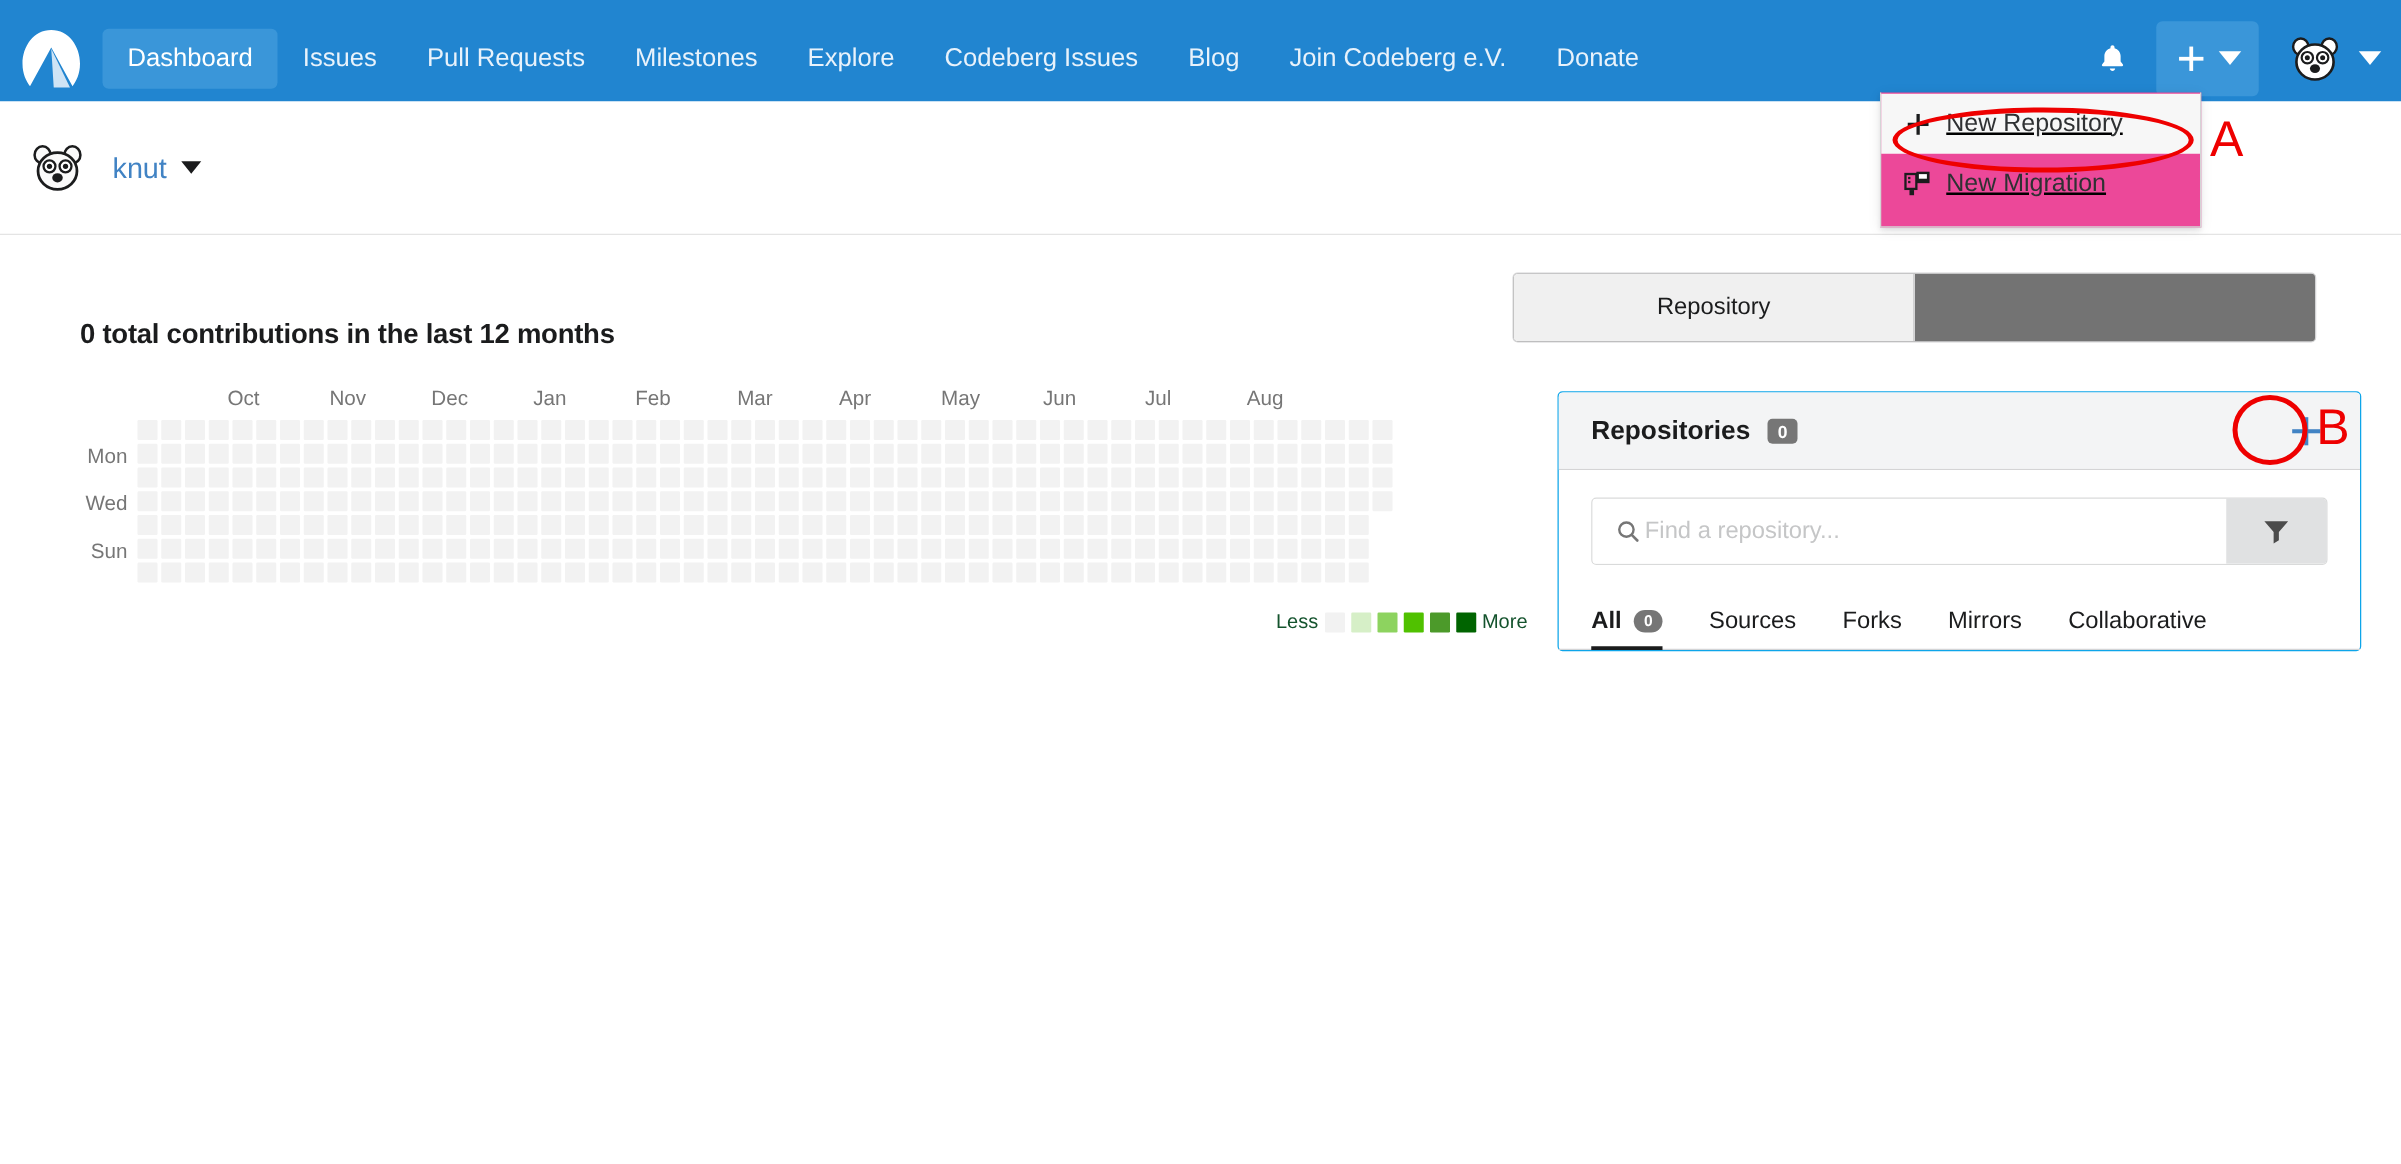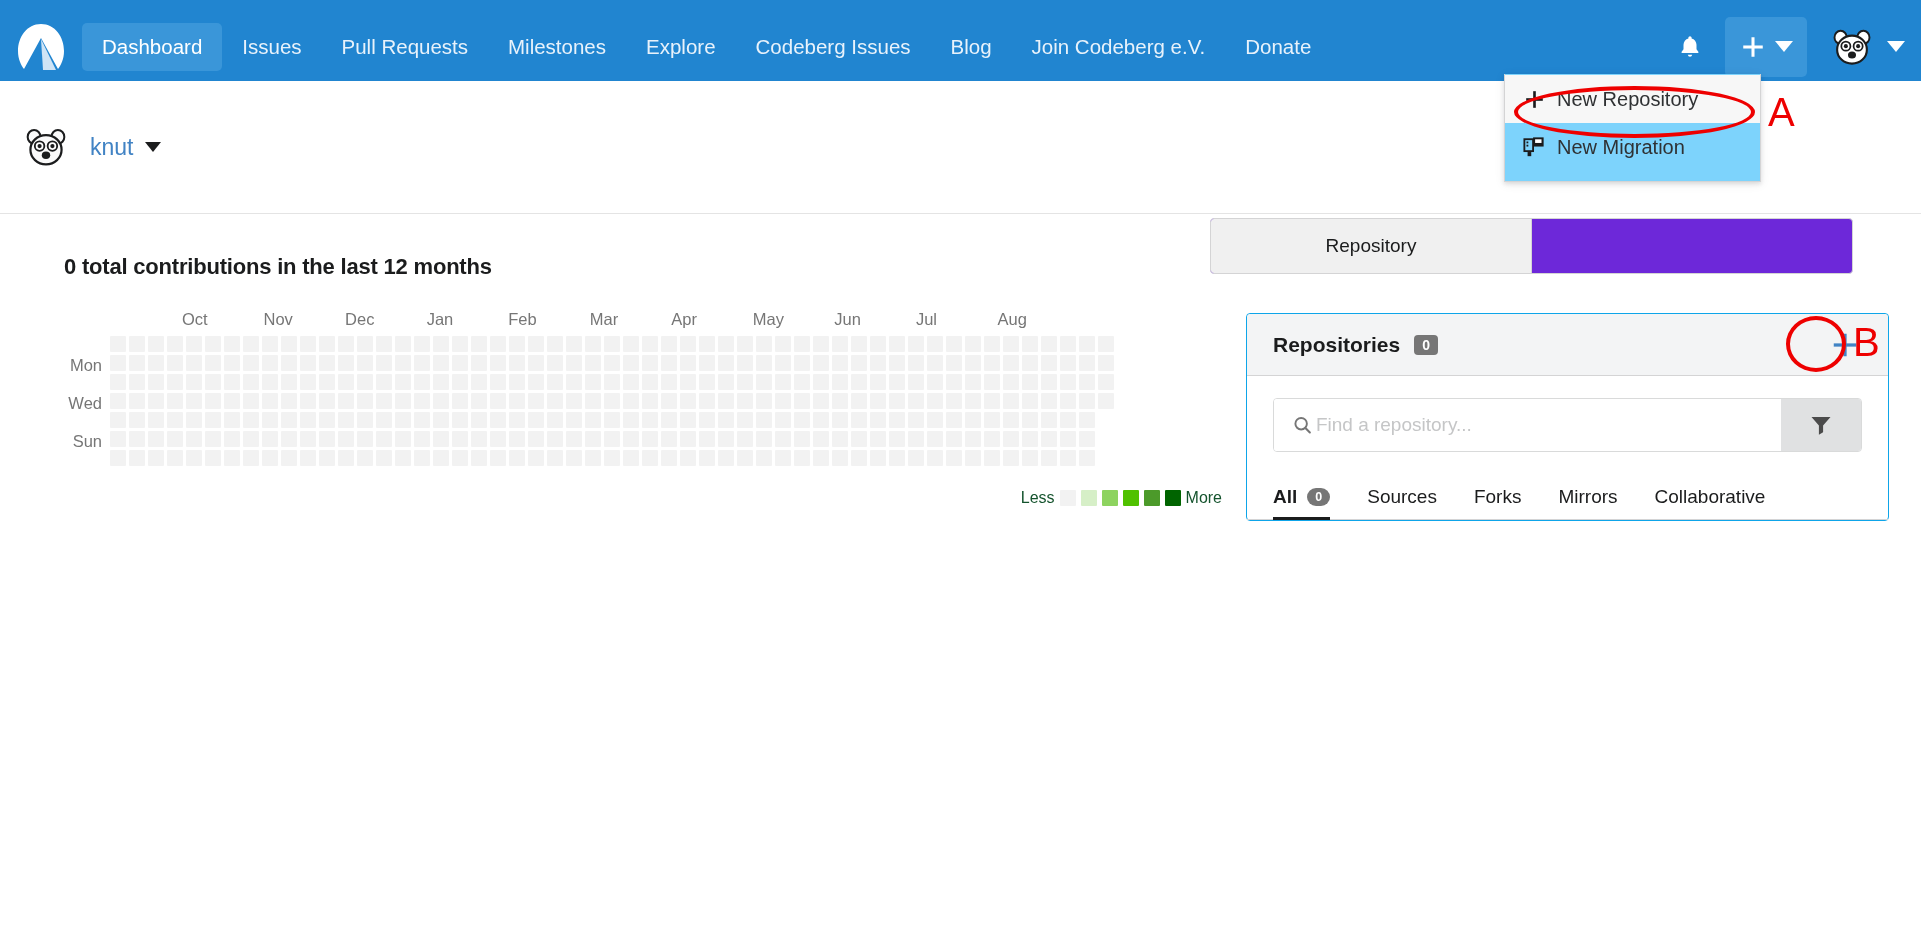--- a/index.html
+++ b/index.html
@@ -73,26 +73,27 @@
     margin-left: 24px;
     cursor: pointer;
     color: #ffffff;
   }
 
   
   .dropdown {
     position: absolute;
     left: 1504px; top: 74px;
     width: 257px;
-    background: #7dd3fc;
+    background: #ec4899;
     border: 1px solid #d4d4d5;
     border-top: none;
     box-shadow: 0 2px 4px rgba(34,36,38,0.12), 0 2px 10px rgba(34,36,38,0.08);
     z-index: 40;
     padding: 1px 0 10px 0;
+    text-decoration: underline;
   }
   .dd-item {
     display: flex;
     align-items: center;
     gap: 11px;
     height: 48px;
     padding: 0 17px;
     font-size: 20px;
     color: #2f3133;
     cursor: pointer;
@@ -103,21 +104,21 @@
     width: 24px;
     display: flex; align-items: center; justify-content: center;
     color: #1b1c1d;
     flex: 0 0 24px;
   }
 
   
   .userbar {
     position: absolute;
     top: 81px; left: 0;
-    width: 1921px; height: 133px;
+    width: 1921px; height: 107px;
     border-bottom: 1px solid #e4e4e4;
     display: flex;
     align-items: center;
     padding-left: 24px;
     background: #ffffff;
   }
   .user-name {
     font-size: 23px;
     color: #4183c4;
     margin-left: 22px;
@@ -196,21 +197,21 @@
 
   
   .rp-tabs {
     position: absolute;
     left: 1210px; top: 218px;
     width: 643px; height: 56px;
     border: 1px solid #d4d4d5;
     border-radius: 4px;
     display: flex;
     overflow: hidden;
-    background: #6d28d9;
+    background: #737373;
   }
   .rp-tab {
     flex: 1;
     display: flex; align-items: center; justify-content: center;
     font-size: 19px;
     color: #1b1c1d;
     cursor: pointer;
   }
   .rp-tab.active { background: #f0f0f0; }
   .rp-tab + .rp-tab { border-left: 1px solid #d4d4d5; }

